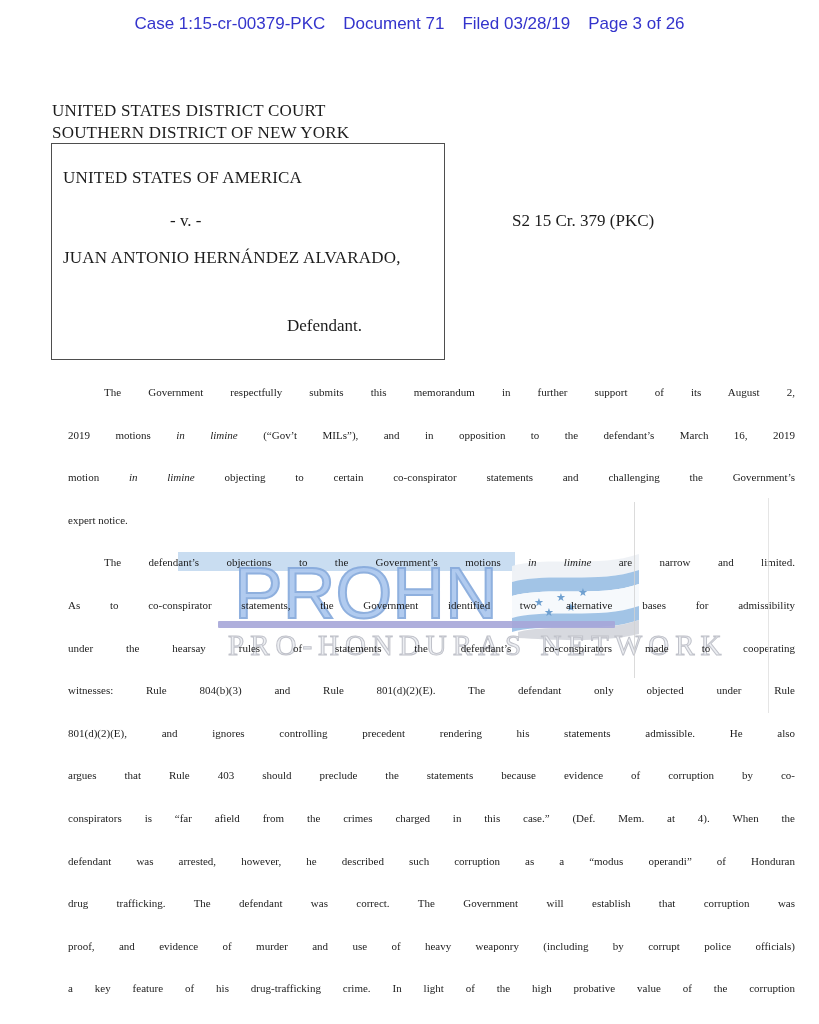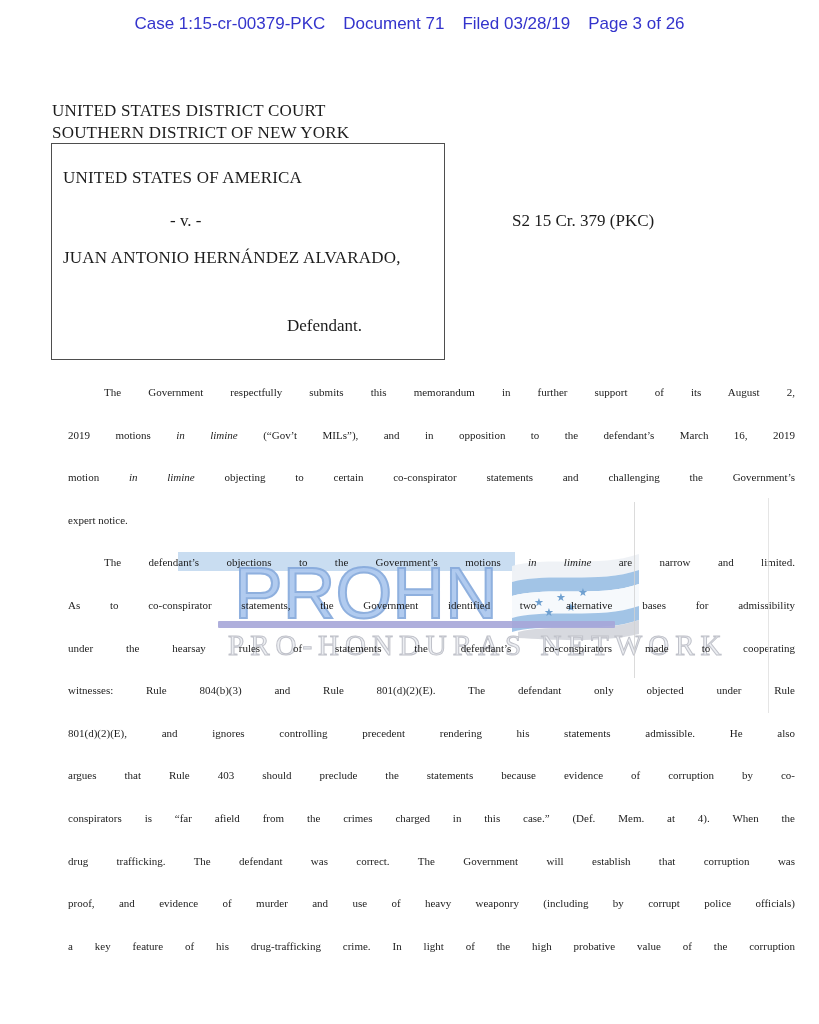--- a/index.html
+++ b/index.html
@@ -137,20 +137,21 @@
         <div class="bline last"><span>expert notice.</span></div>
       </div>
       <div>
         <div class="bline indent"><span>The defendant’s objections to the Government’s motions </span><em>in limine</em><span> are narrow and limited.</span></div>
         <div class="bline"><span>As to co-conspirator statements, the Government identified two alternative bases for admissibility</span></div>
         <div class="bline"><span>under the hearsay rules of statements the defendant’s co-conspirators made to cooperating</span></div>
         <div class="bline"><span>witnesses:  Rule 804(b)(3) and Rule 801(d)(2)(E).  The defendant only objected under Rule</span></div>
         <div class="bline"><span>801(d)(2)(E), and ignores controlling precedent rendering his statements admissible.  He also</span></div>
         <div class="bline"><span>argues that Rule 403 should preclude the statements because evidence of corruption by co-</span></div>
         <div class="bline"><span>conspirators is “far afield from the crimes charged in this case.”  (Def. Mem. at 4).  When the</span></div>
+        <div class="bline"><span>defendant was arrested, however, he described such corruption as a “modus operandi” of Honduran</span></div>
         <div class="bline"><span>drug trafficking.  The defendant was correct.  The Government will establish that corruption was</span></div>
         <div class="bline"><span>proof, and evidence of murder and use of heavy weaponry (including by corrupt police officials)</span></div>
         <div class="bline"><span>a key feature of his drug-trafficking crime.  In light of the high probative value of the corruption</span></div>
       </div>
     </div>
 
 </div>
 
 <div class="layer" id="artifacts">
   <div class="artifact artifact-1"></div>

